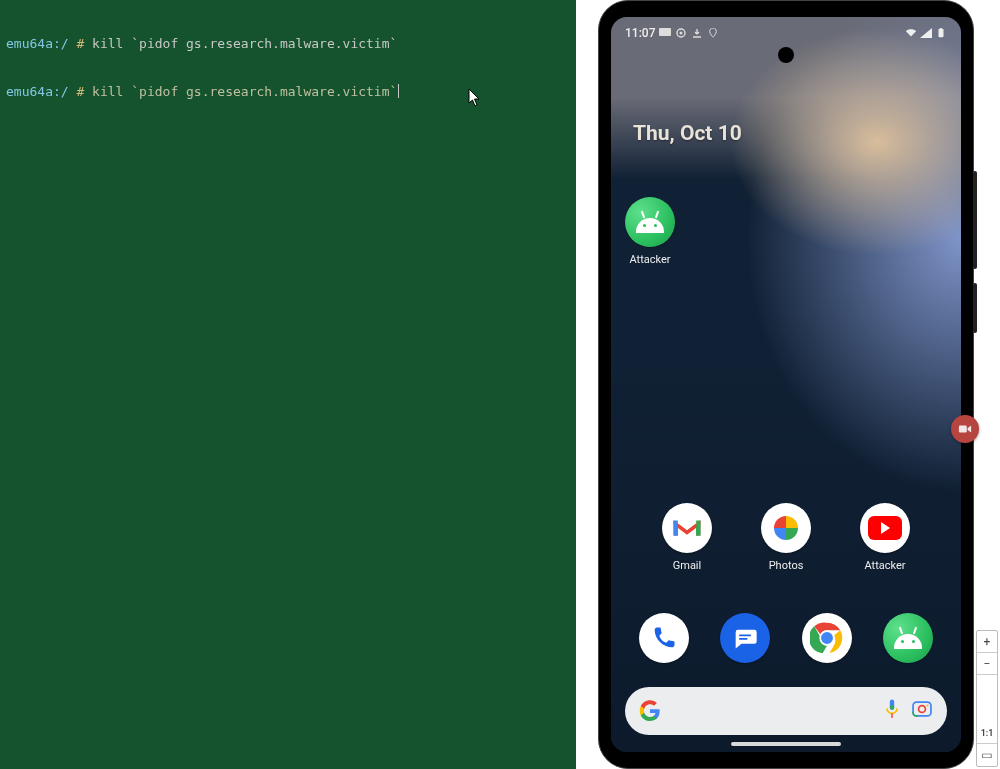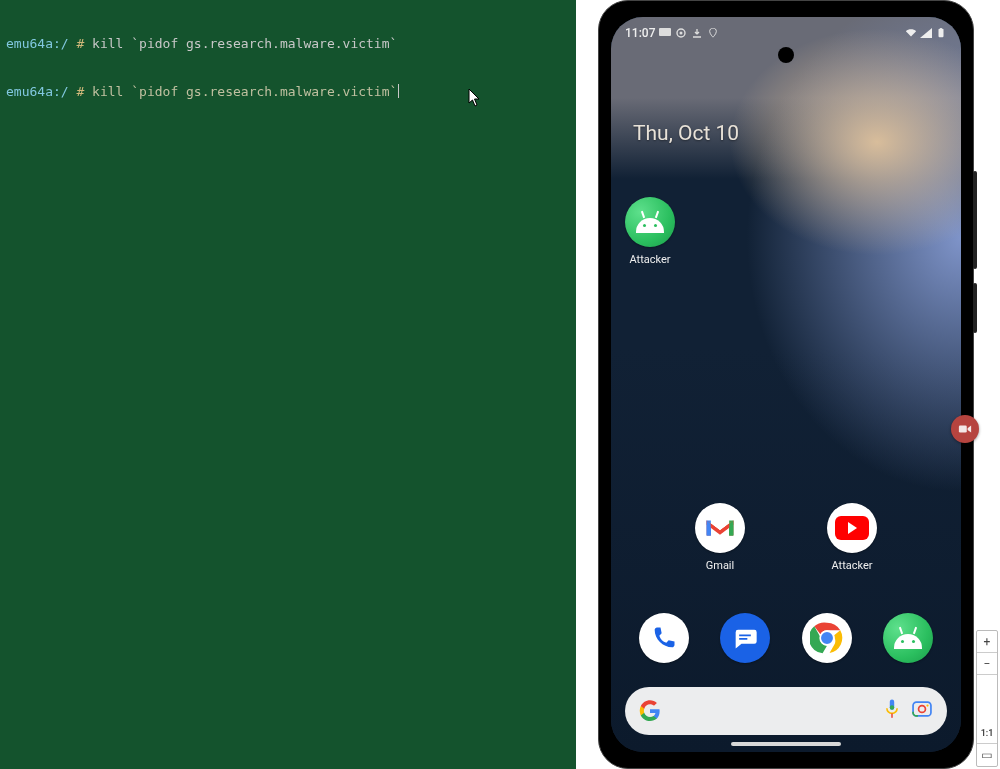--- a/index.html
+++ b/index.html
@@ -73,21 +73,21 @@
     background: #000;
     border-radius: 26px;
     overflow: hidden;
   }
   .screen {
     position: absolute;
     left: 8px;
     right: 8px;
     top: 12px;
     bottom: 12px;
-    border-radius: 32px;
+    border-radius: 16px;
     overflow: hidden;
     background: #132236;
   }
   .camera {
     position: absolute;
     left: 50%;
     top: 30px;
     width: 16px;
     height: 16px;
     background: #000;
@@ -118,21 +118,21 @@
   }
   .status-left { display: flex; align-items: center; gap: 4px; color:#eee;}
   .status-right { display: flex; align-items: center; gap: 3px; }
   .stat-ic { width: 12px; height: 10px; }
   .date-widget {
     position: absolute;
     left: 22px;
     top: 104px;
     color: #e8e2d8;
     font-size: 21px;
-    font-weight: 400;
+    font-weight: 700;
     text-shadow: 0 1px 2px rgba(0,0,0,.4);
   }
   .app-icon {
     position: absolute;
     width: 70px;
     text-align: center;
     color: #eee;
     font-size: 11px;
   }
   .app-icon .bubble {
@@ -329,20 +329,31 @@
                   <rect x="2" y="4" width="5" height="18" fill="#4285f4"></rect>
                   <rect x="29" y="4" width="5" height="18" fill="#34a853"></rect>
                   <path d="M2 4l16 12L34 4 34 9 18 21 2 9z" fill="#ea4335"></path>
                   <path d="M2 4l5 4v14H2z" fill="#4285f4"></path>
                   <path d="M34 4l-5 4v14h5z" fill="#34a853"></path>
                   <path d="M2 4l16 12L34 4 29 8 18 16 7 8z" fill="#fbbc04"></path>
                   <path d="M7 8L18 16 29 8v4L18 20 7 12z" fill="#ea4335"></path>
                 </svg>
               </div>
               <span>Gmail</span>
+            </div>
+            <div class="app-icon">
+              <div class="bubble white">
+                <svg viewBox="0 0 40 40" width="30" height="30">
+                  <path d="M20 20V4a16 16 0 0 1 16 16z" fill="#fbbc04"></path>
+                  <path d="M20 20h16a16 16 0 0 1-16 16z" fill="#34a853"></path>
+                  <path d="M20 20v16A16 16 0 0 1 4 20z" fill="#4285f4"></path>
+                  <path d="M20 20H4A16 16 0 0 1 20 4z" fill="#ea4335"></path>
+                </svg>
+              </div>
+              <span>Photos</span>
             </div>
             <div class="app-icon">
               <div class="bubble white">
                   <div class="youtube-ic"></div>
                 </div>
               <span>Attacker</span>
             </div>
           </div>
 
           <div class="app-row row-dock">

